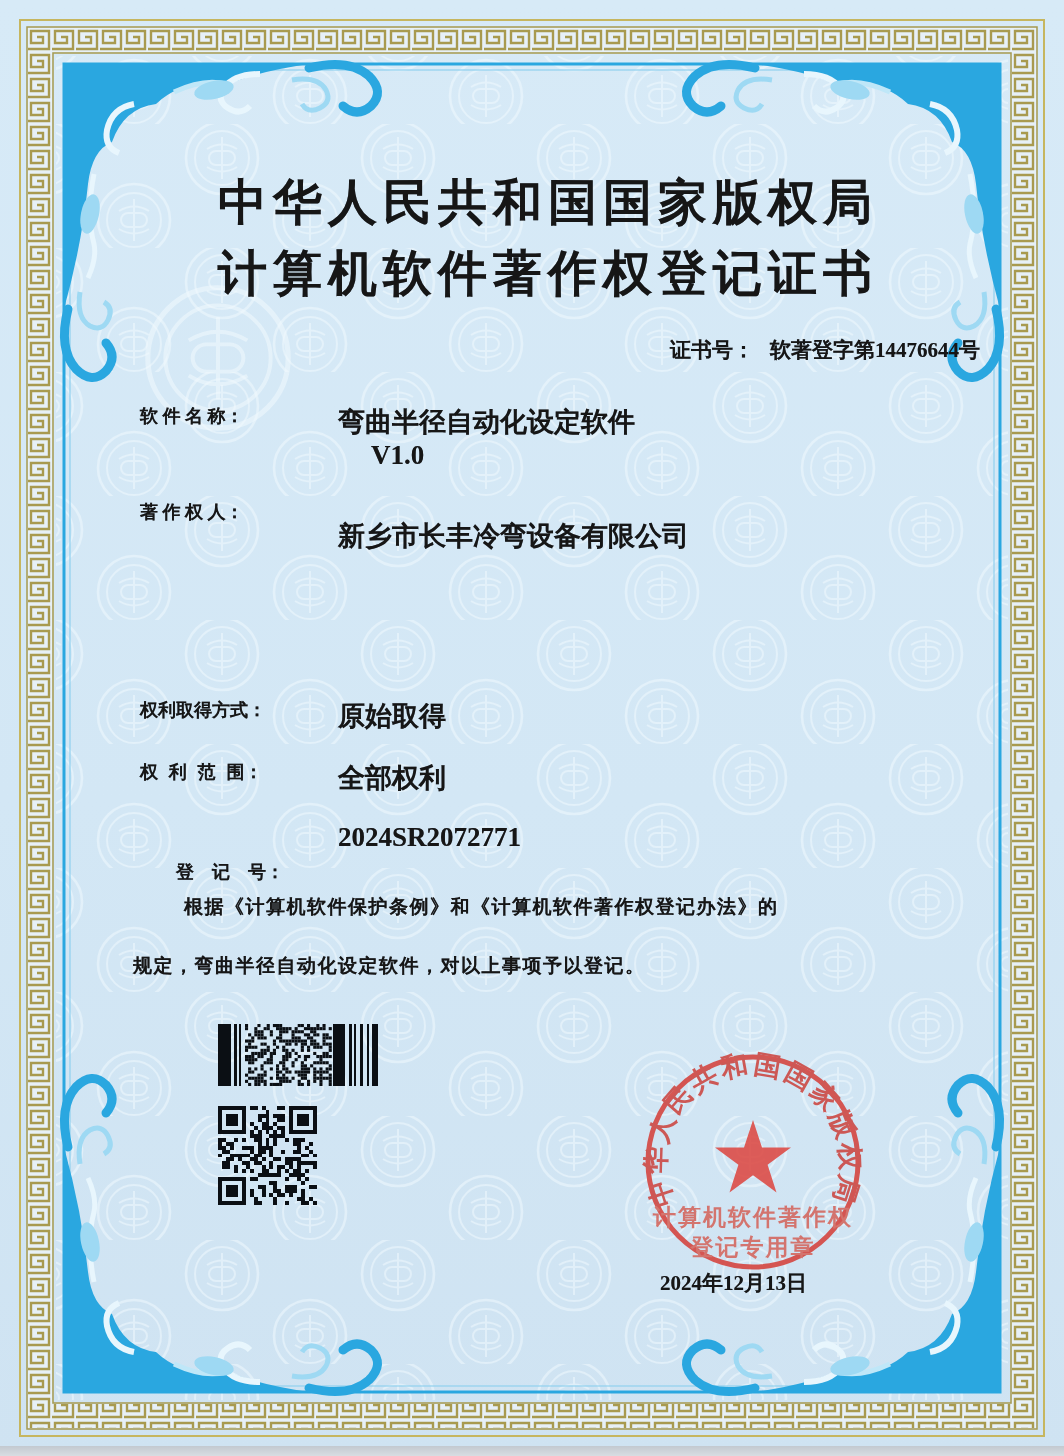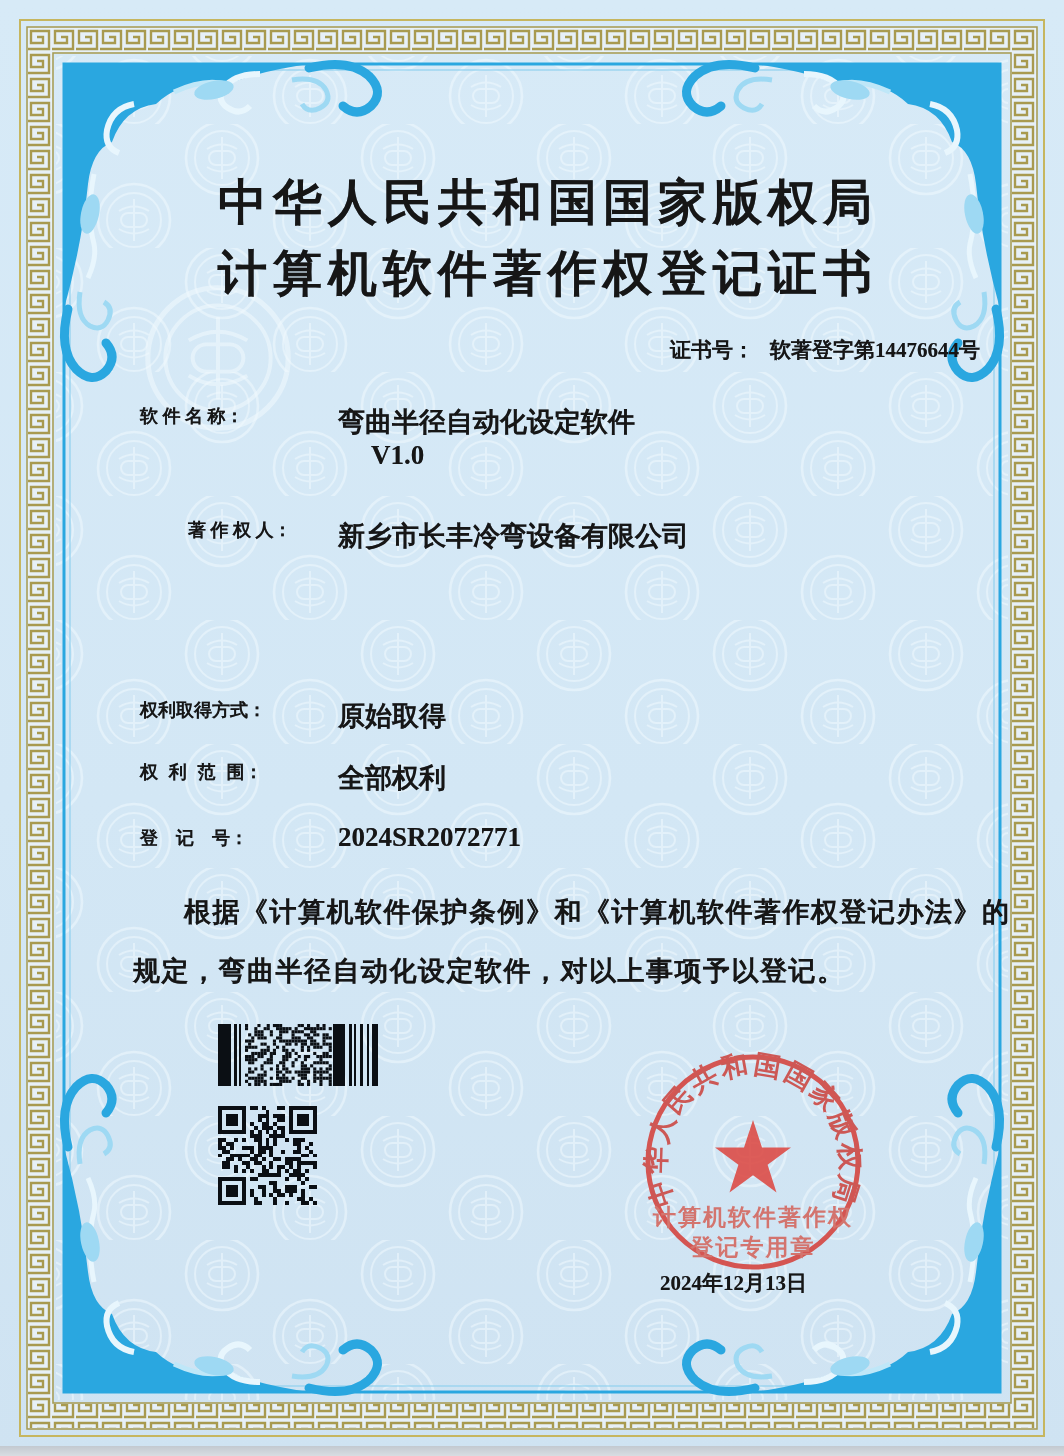--- a/index.html
+++ b/index.html
@@ -12,21 +12,21 @@
   .txt{
     position:absolute; font-weight:700; color:#161616; white-space:nowrap;
     font-family:"Liberation Serif","DejaVu Serif",serif;
     text-shadow:0 0 0.5px rgba(25,30,40,.55);
   }
   .title{font-size:49px; letter-spacing:6px;}
   .certno{left:670px; top:336px; font-size:21px; display:flex;}
   .certno .gap{display:inline-block; width:16px;}
   .field-label{left:140px; font-size:18px;text-align:center;}
   .field-value{left:338px; font-size:27px;}
-  .body-line{font-size:27px; letter-spacing:1.5px;}
+  .body-line{font-size:19px; letter-spacing:1.5px;}
   .date{left:660px; top:1269px; font-size:21px;}
   .code-svg{position:absolute;}
   .bottom-strip{position:absolute; left:0; bottom:0; width:1064px; height:10px;
     background:linear-gradient(180deg,#c3c9d0,#d8dde2); }
   .seal-arc{font-size:27px; font-weight:700; letter-spacing:3px; fill:#cc4540;
     font-family:"Liberation Serif","DejaVu Serif",serif;}
   .seal-line{font-size:23px; font-weight:700; fill:#d4655c; text-anchor:middle;
     font-family:"Liberation Serif","DejaVu Serif",serif; letter-spacing:2px;}
 </style>
 </head>
@@ -98,30 +98,30 @@
   <div class="txt certno">
     <span>证书号：</span>
       <span class="gap"></span>
     <span>软著登字第14476644号</span>
   </div>
 
   <div class="txt field-label" style="top:404px;">软 件 名 称：</div>
   <div class="txt field-value" style="top:404px;">弯曲半径自动化设定软件</div>
   <div class="txt field-value" style="top:440px;margin-left:33px;">V1.0</div>
 
-  <div class="txt field-label" style="top:518px;margin-left:48px;">著 作 权 人：</div>
+  <div class="txt field-label" style="top:500px;">著 作 权 人：</div>
   <div class="txt field-label" style="top:698px;">权利取得方式：</div>
 
   <div class="txt field-value" style="top:518px;">新乡市长丰冷弯设备有限公司</div>
   <div class="txt field-value" style="top:698px;">原始取得</div>
 
   <div class="txt field-label" style="top:760px;font-family:Liberation Mono, monospace;">权 利 范 围：</div>
   <div class="txt field-value" style="top:760px;">全部权利</div>
 
-  <div class="txt field-label" style="top:826px;">登　记　号：</div>
+  <div class="txt field-label" style="top:860px;margin-left:36px;">登　记　号：</div>
   <div class="txt field-value" style="top:822px;">2024SR2072771</div>
 
   <div class="txt body-line" style="left:184px; top:894px;">根据《计算机软件保护条例》和《计算机软件著作权登记办法》的</div>
   <div class="txt body-line" style="left:133px; top:953px;">规定，弯曲半径自动化设定软件，对以上事项予以登记。</div>
 
   <svg id="bc" class="code-svg" style="left:218px; top:1024px;" width="160" height="62" viewBox="0 0 160 62">
       <rect x="0" y="0" width="13" height="62" fill="#0b0f14"></rect>
       <rect x="16" y="0" width="3" height="62" fill="#0b0f14"></rect>
       <rect x="21" y="0" width="2" height="62" fill="#0b0f14"></rect>
       <rect x="115" y="0" width="12" height="62" fill="#0b0f14"></rect>

